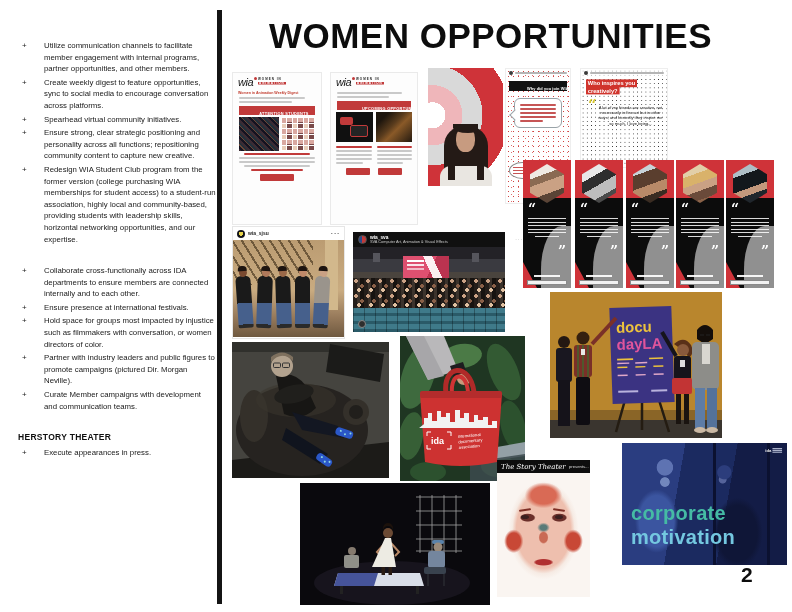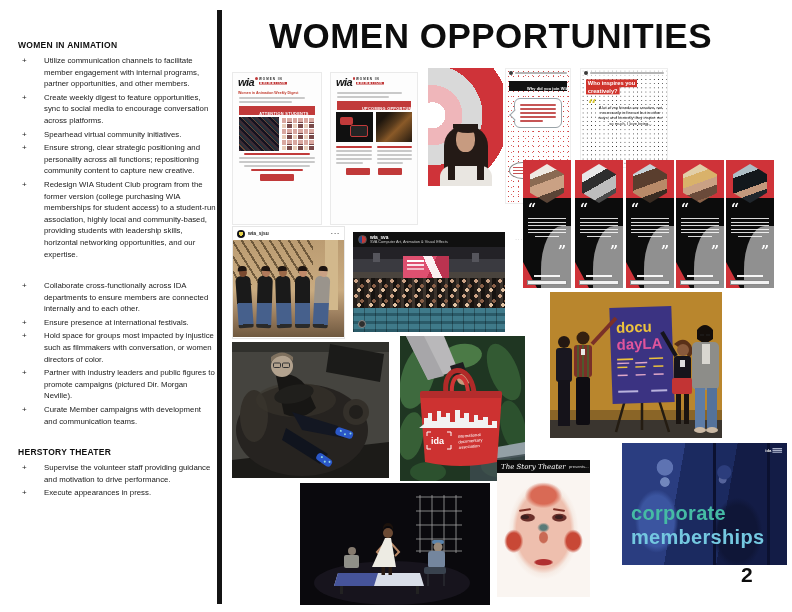--- a/index.html
+++ b/index.html
@@ -24,21 +24,21 @@
 
 .b{height:2px;background:#c9c9c9;margin:2px 6px;border-radius:1px}
 .b.red{background:#c13a3a}
 .b.w60{width:60%}.b.w75{width:75%}.b.cen{margin-left:auto;margin-right:auto}
 
 
 .news{position:absolute;background:#fdfdfd;border:1px solid #eaeaea;overflow:hidden}
 .n1{left:232px;top:72px;width:90px;height:153px}
 .n2{left:330px;top:72px;width:88px;height:153px}
 .wlogo{display:flex;align-items:flex-start;gap:1px;padding:4px 5px 1px;height:17px}
-.wia-word{font-size:11px;font-weight:bold;font-style:italic;letter-spacing:-.5px;color:#141414;line-height:10px}
+.wia-word{font-size:11px;font-weight:normal;font-style:italic;letter-spacing:-.5px;color:#141414;line-height:10px}
 .wia-star{width:3px;height:3px;background:#c13a3a;border-radius:50%;margin-top:0}
 .wia-col{display:flex;flex-direction:column;margin-top:1px}
 .wia-top{font-size:6px;transform:scale(.5);transform-origin:0 0;letter-spacing:2px;font-weight:bold;white-space:nowrap;height:4px;line-height:4px;color:#222}
 .wia-bot{font-size:6px;transform:scale(.5);transform-origin:0 0;letter-spacing:2px;font-weight:bold;white-space:nowrap;height:5px;line-height:5px;background:#c13a3a;color:#fff;padding:0 2px}
 .subj{color:#c0392b;font-size:6.5px;transform:scale(.55);transform-origin:0 0;font-weight:bold;white-space:nowrap;margin:1px 0 0 5px;height:4px}
 .ban{margin:3px 6px 2px;background:#c13a3a;height:9px;line-height:9px;text-align:center;overflow:visible}
 .bant{display:inline-block;font-size:7px;transform:scale(.55);transform-origin:50% 50%;font-weight:bold;letter-spacing:.6px;white-space:nowrap;color:#fff}
 .nb1{display:flex;gap:2px;margin:2px 6px;height:34px}
 .mosaic{flex:1.15;background:repeating-linear-gradient(45deg,#3b2b33 0 2px,#141321 2px 4px,#6a4636 4px 5px,#22303a 5px 7px)}
 .pgrid{flex:1;position:relative;background:repeating-conic-gradient(#d9a8a0 0% 25%,#7a4a4a 25% 50%,#e8cdb8 50% 75%,#383848 75%);background-size:11px 11px}
@@ -213,42 +213,40 @@
 </head>
 <body>
 
 <div id="page">
 
   <div class="divider"></div>
   <h1 class="title">WOMEN OPPORTUNITIES</h1>
 
   <aside class="sidebar">
     <section class="sec">
-      <h2>WOMEN IN ANIMATION</h2>
       <ul>
         <li>Utilize communication channels to facilitate member engagement with internal programs, partner opportunities, and other members.</li>
         <li>Create weekly digest to feature opportunities, sync to social media to encourage conversation across platforms.</li>
         <li>Spearhead virtual community initiatives.</li>
         <li>Ensure strong, clear strategic positioning and personality across all functions; repositioning community content to capture new creative.</li>
         <li>Redesign WIA Student Club program from the former version (college purchasing WIA memberships for student access) to a student-run association, highly local and community-based, providing students with leadership skills, horizontal networking opportunities, and our expertise.</li>
       </ul>
     </section>
     <section class="sec">
       <ul>
         <li>Collaborate cross-functionally across IDA departments to ensure members are connected internally and to each other.</li>
         <li>Ensure presence at international festivals.</li>
         <li>Hold space for groups most impacted by injustice such as filmmakers with conversation, or women directors of color.</li>
         <li>Partner with industry leaders and public figures to promote campaigns (pictured Dir. Morgan Neville).</li>
         <li>Curate Member campaigns with development and communication teams.</li>
       </ul>
     </section>
     <section class="sec">
       <h2>HERSTORY THEATER</h2>
       <ul>
-        <li>Supervise the volunteer staff providing guidance and motivation to drive performance.</li>
         <li>Execute appearances in press.</li>
       </ul>
     </section>
   </aside>
 
   <div class="news n1">
     <div class="wlogo">
       <span class="wia-word">wia</span>
       <span class="wia-star"></span>
       <span class="wia-col">
@@ -648,18 +646,18 @@
     <span class="mull mull2"></span>
     <div class="idatag">
       <span class="idaw">ida</span>
       <span class="idab">
           <i></i>
           <i></i>
           <i></i>
         </span>
     </div>
     <div class="corpline cl1">corporate</div>
-    <div class="corpline cl2">memberships</div>
+    <div class="corpline cl2">motivation</div>
   </div>
 
   <div class="pnum">2</div>
 
 </div>
 
 </body></html>

